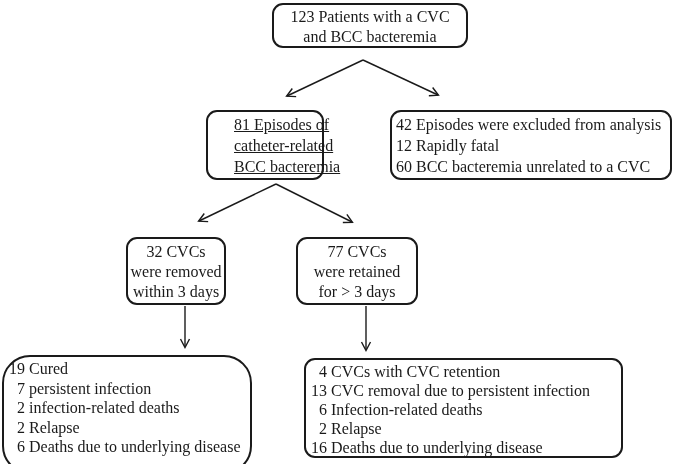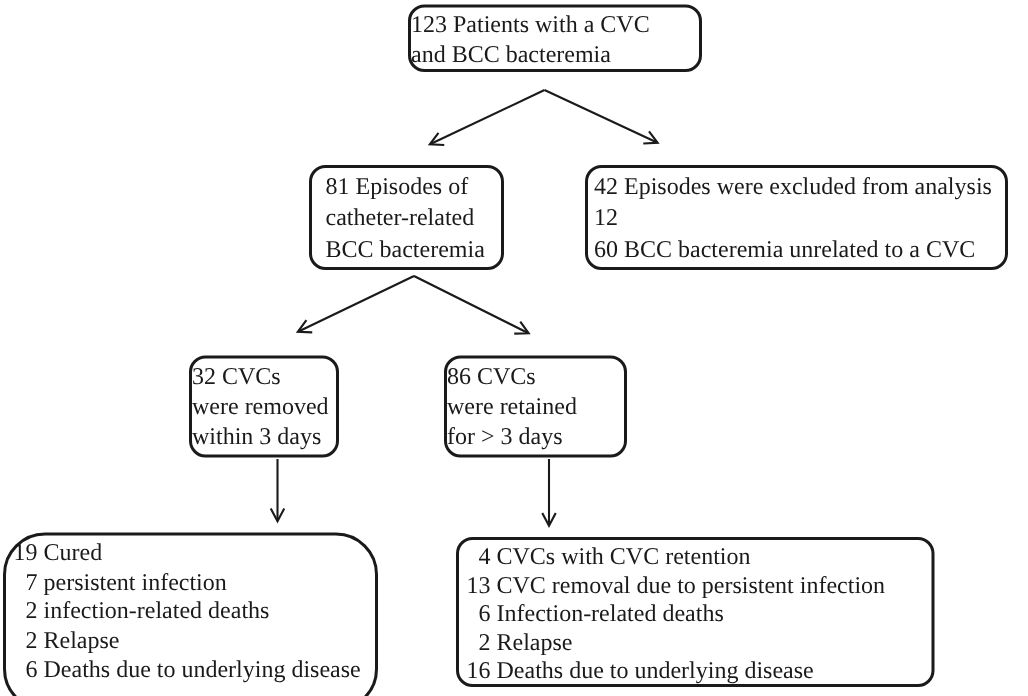--- a/index.html
+++ b/index.html
@@ -26,27 +26,27 @@
     position: absolute;
     border: 2px solid var(--ink);
     border-radius: 11px;
     background: var(--background);
     color: var(--ink);
     font-size: 16px;
     line-height: 20px;
     z-index: 2;
   }
   .node .line { white-space: pre; }
-  .center { }
+  .center { text-align: center; }
   .row { display: flex; align-items: flex-start; }
   .num { flex: none; width: 17px; text-align: right; white-space: pre; }
   .txt { margin-left: 4px; white-space: pre; }
 
   #node-total    { left: 272px; top: 3px;   width: 196px; height: 45px; padding-top: 2px; }
-  #node-episodes { left: 206px; top: 110px; width: 130px; height: 70px; padding: 2px 4px 0 9px; line-height: 21px; }
+  #node-episodes { left: 206px; top: 110px; width: 118px; height: 70px; padding: 2px 4px 0 26px; line-height: 21px; text-decoration: underline; }
   #node-excluded { left: 390px; top: 110px; width: 282px; height: 70px; padding: 2px 2px 0 3px; line-height: 21px; }
   #node-removed  { left: 126px; top: 237px; width: 100px; height: 68px; padding-top: 3px; }
   #node-retained { left: 296px; top: 237px; width: 122px; height: 68px; padding-top: 3px; }
   #node-removed-outcomes  { left: 2px;   top: 355px; width: 250px; height: 119px; padding: 2px 2px 0 4px; line-height: 19.5px; border-radius: 28px; }
   #node-retained-outcomes { left: 304px; top: 358px; width: 319px; height: 100px; padding: 2px 2px 0 4px; line-height: 19px; }
 </style>
 </head>
 <body>
 
 <div id="canvas">
@@ -76,35 +76,36 @@
     <div class="line">BCC bacteremia</div>
   </div>
 
   <div class="node" id="node-excluded">
     <div class="row">
       <span class="num">42</span>
       <span class="txt">Episodes were excluded from analysis</span>
     </div>
     <div class="row">
       <span class="num">12</span>
+      <span class="txt">Rapidly fatal</span>
     </div>
     <div class="row">
       <span class="num">60</span>
       <span class="txt">BCC bacteremia unrelated to a CVC</span>
     </div>
   </div>
 
   <div class="node center" id="node-removed">
     <div class="line">32 CVCs</div>
     <div class="line">were removed</div>
     <div class="line">within 3 days</div>
   </div>
 
   <div class="node center" id="node-retained">
-    <div class="line">86 CVCs</div>
+    <div class="line">77 CVCs</div>
     <div class="line">were retained</div>
     <div class="line">for &gt; 3 days</div>
   </div>
 
   <div class="node" id="node-removed-outcomes">
     <div class="row">
       <span class="num">19</span>
       <span class="txt">Cured</span>
     </div>
     <div class="row">

